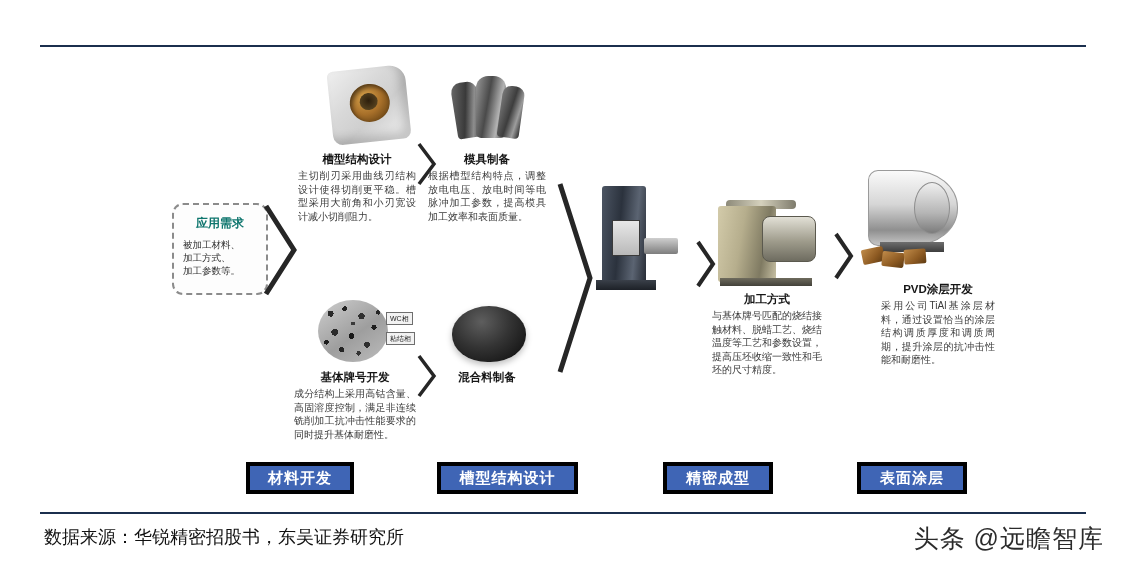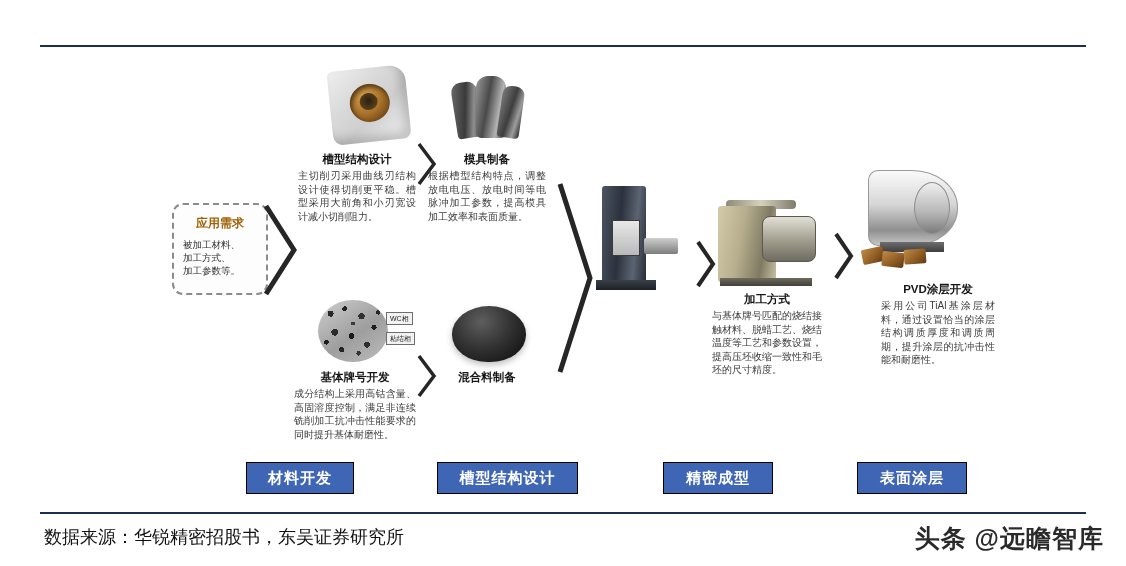--- a/index.html
+++ b/index.html
@@ -57,21 +57,21 @@
     font-family: "Liberation Serif", "DejaVu Serif", serif;
     font-size: 18px;
     color: #111;
     white-space: nowrap;
   }
   #watermark {
     position: absolute;
     right: 22px;
     top: 522px;
     font-size: 25px;
-    font-weight: bold;
+    font-weight: normal;
     color: #1a1a1a;
     letter-spacing: 1px;
     white-space: nowrap;
     opacity: .93;
   }
 
   
   .step {
     position: absolute;
     text-align: center;
@@ -101,21 +101,21 @@
     height: 92px;
     border: 2px dashed #8b8b8b;
     border-radius: 11px;
     background: #fdfdfd;
     box-sizing: border-box;
     padding-top: 10px;
   }
   #need-box .need-title {
     font-size: 12px;
     font-weight: bold;
-    color: #a16207;
+    color: #0f766e;
     text-align: center;
     line-height: 16px;
     margin-bottom: 7px;
   }
   #need-box .need-body {
     font-size: 9.5px;
     color: #2e2e2e;
     line-height: 13px;
     padding-left: 9px;
   }
@@ -294,21 +294,21 @@
   #photo-pvd .chip1 { left: 0px;  top: 78px; transform: rotate(-12deg); }
   #photo-pvd .chip2 { left: 20px; top: 82px; transform: rotate(6deg); }
   #photo-pvd .chip3 { left: 42px; top: 79px; transform: rotate(-4deg); }
 
   
   .stage {
     position: absolute;
     top: 462px;
     height: 32px;
     background: #3f65b5;
-    border: 1px solid #000000;
+    border: 4px solid #000000;
     color: #ffffff;
     font-size: 15px;
     font-weight: bold;
     letter-spacing: 1px;
     display: flex;
     align-items: center;
     justify-content: center;
     box-sizing: border-box;
   }
   #stage-0 { left: 246px; width: 108px; }

